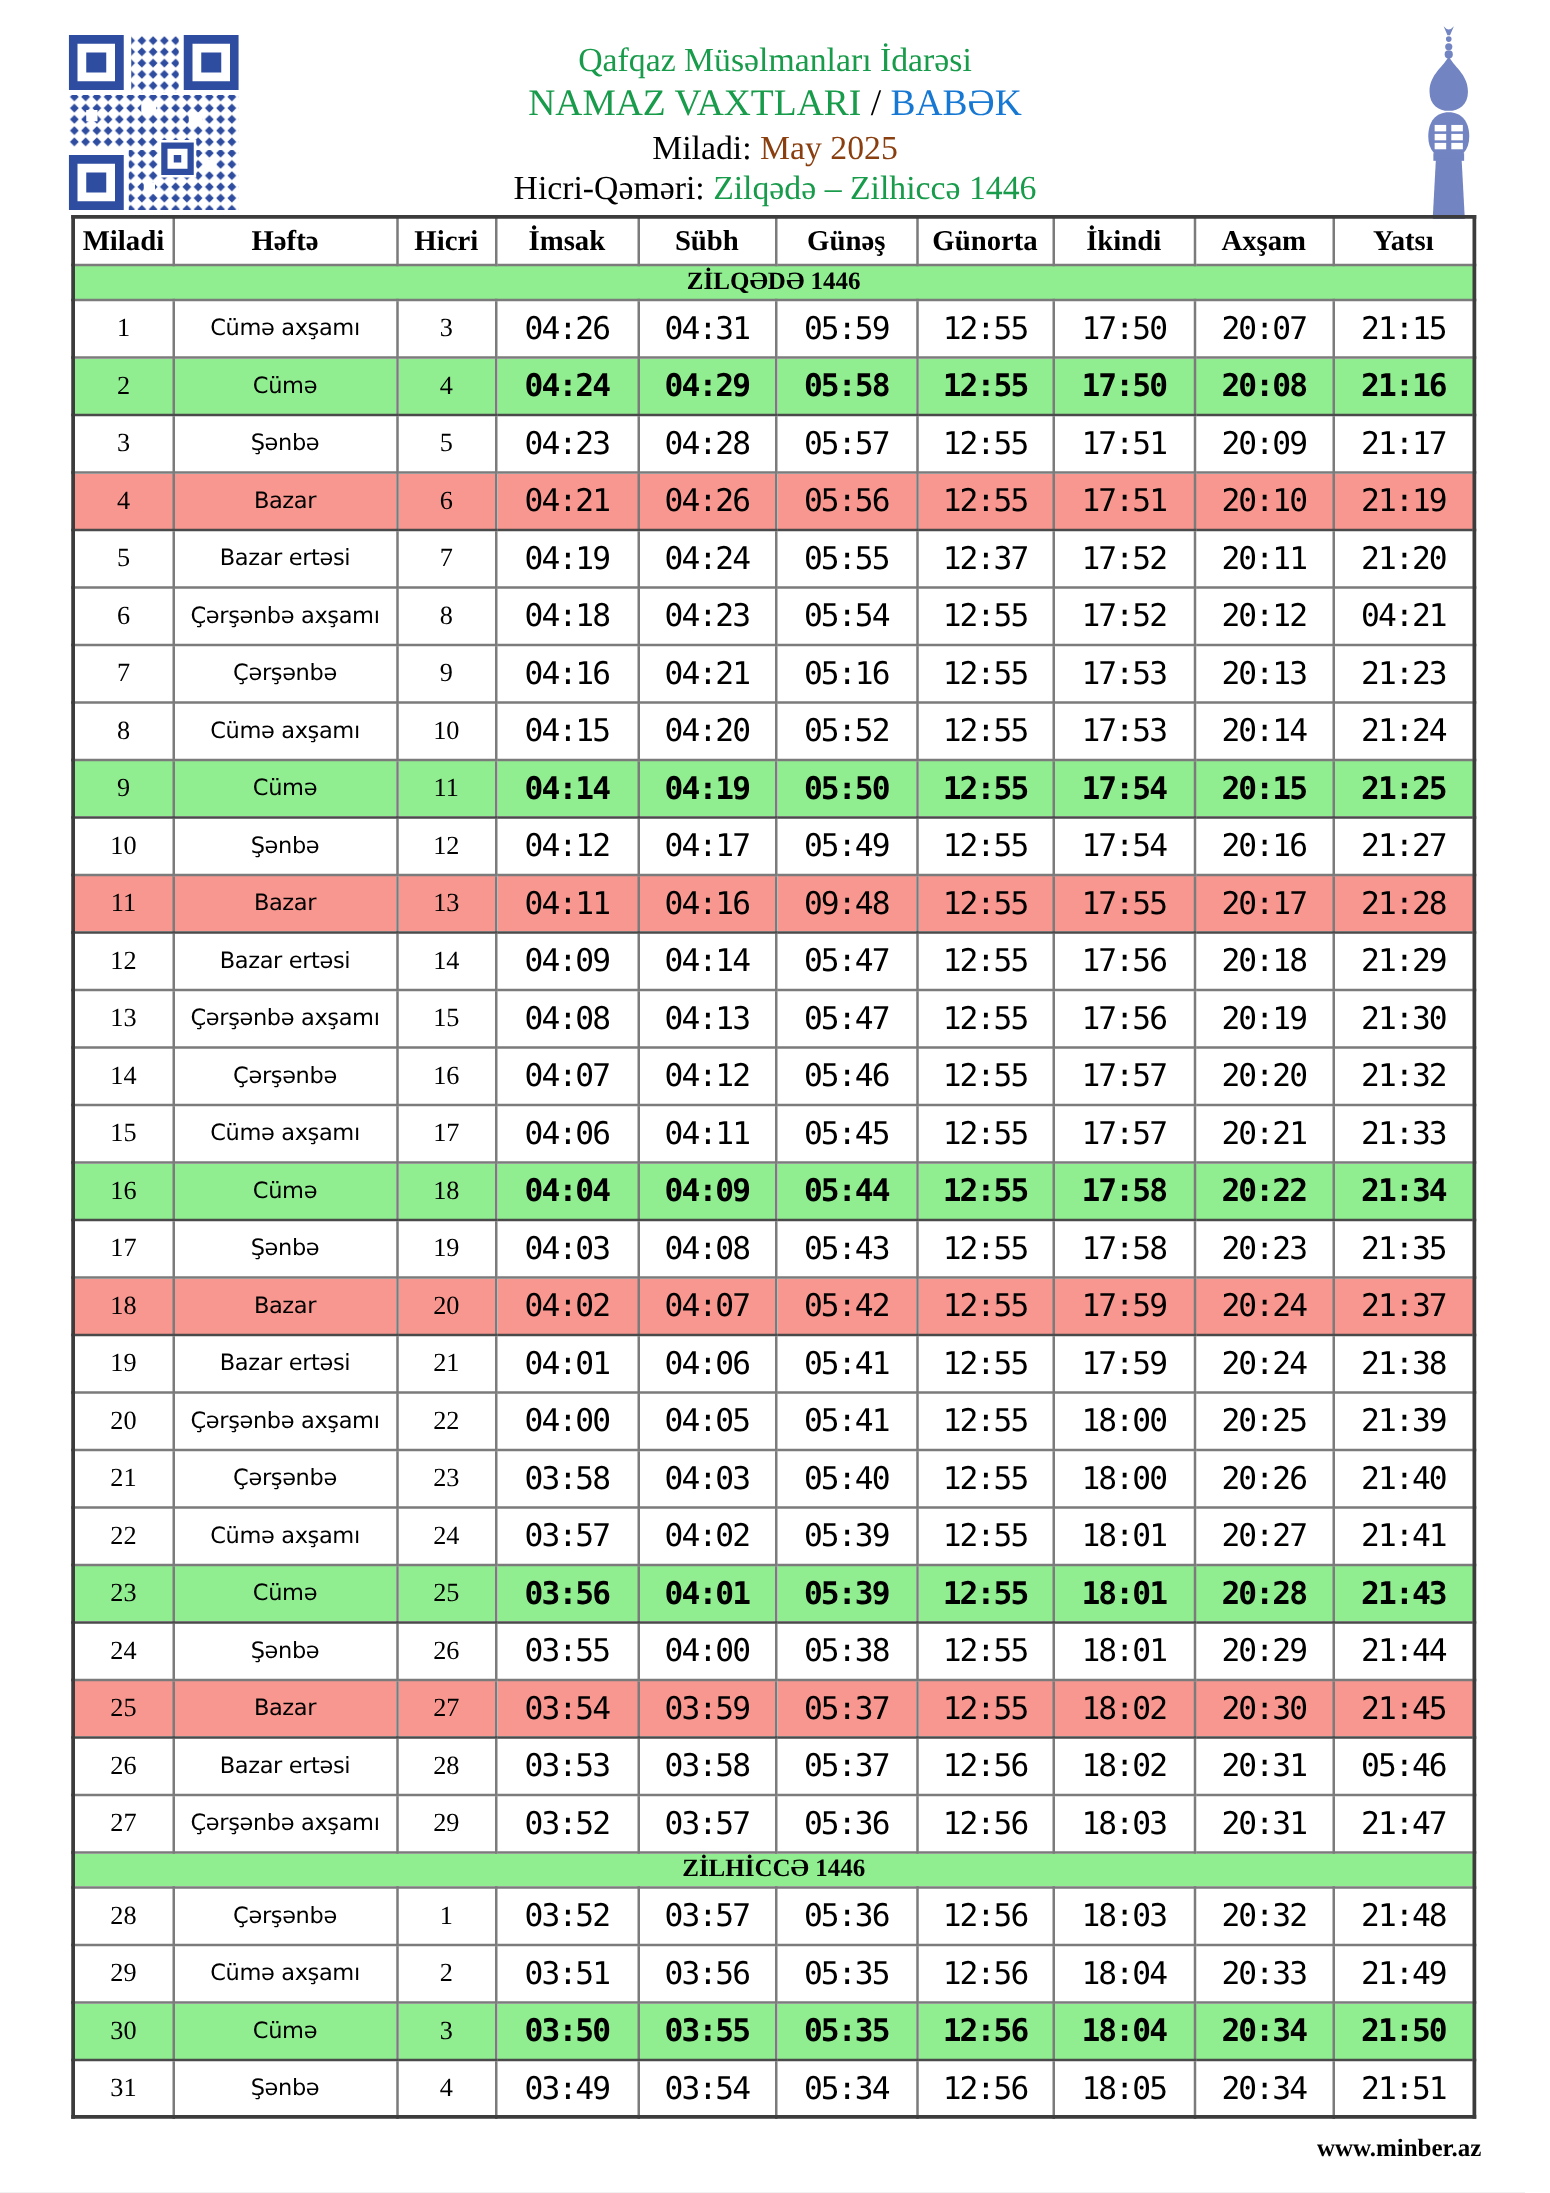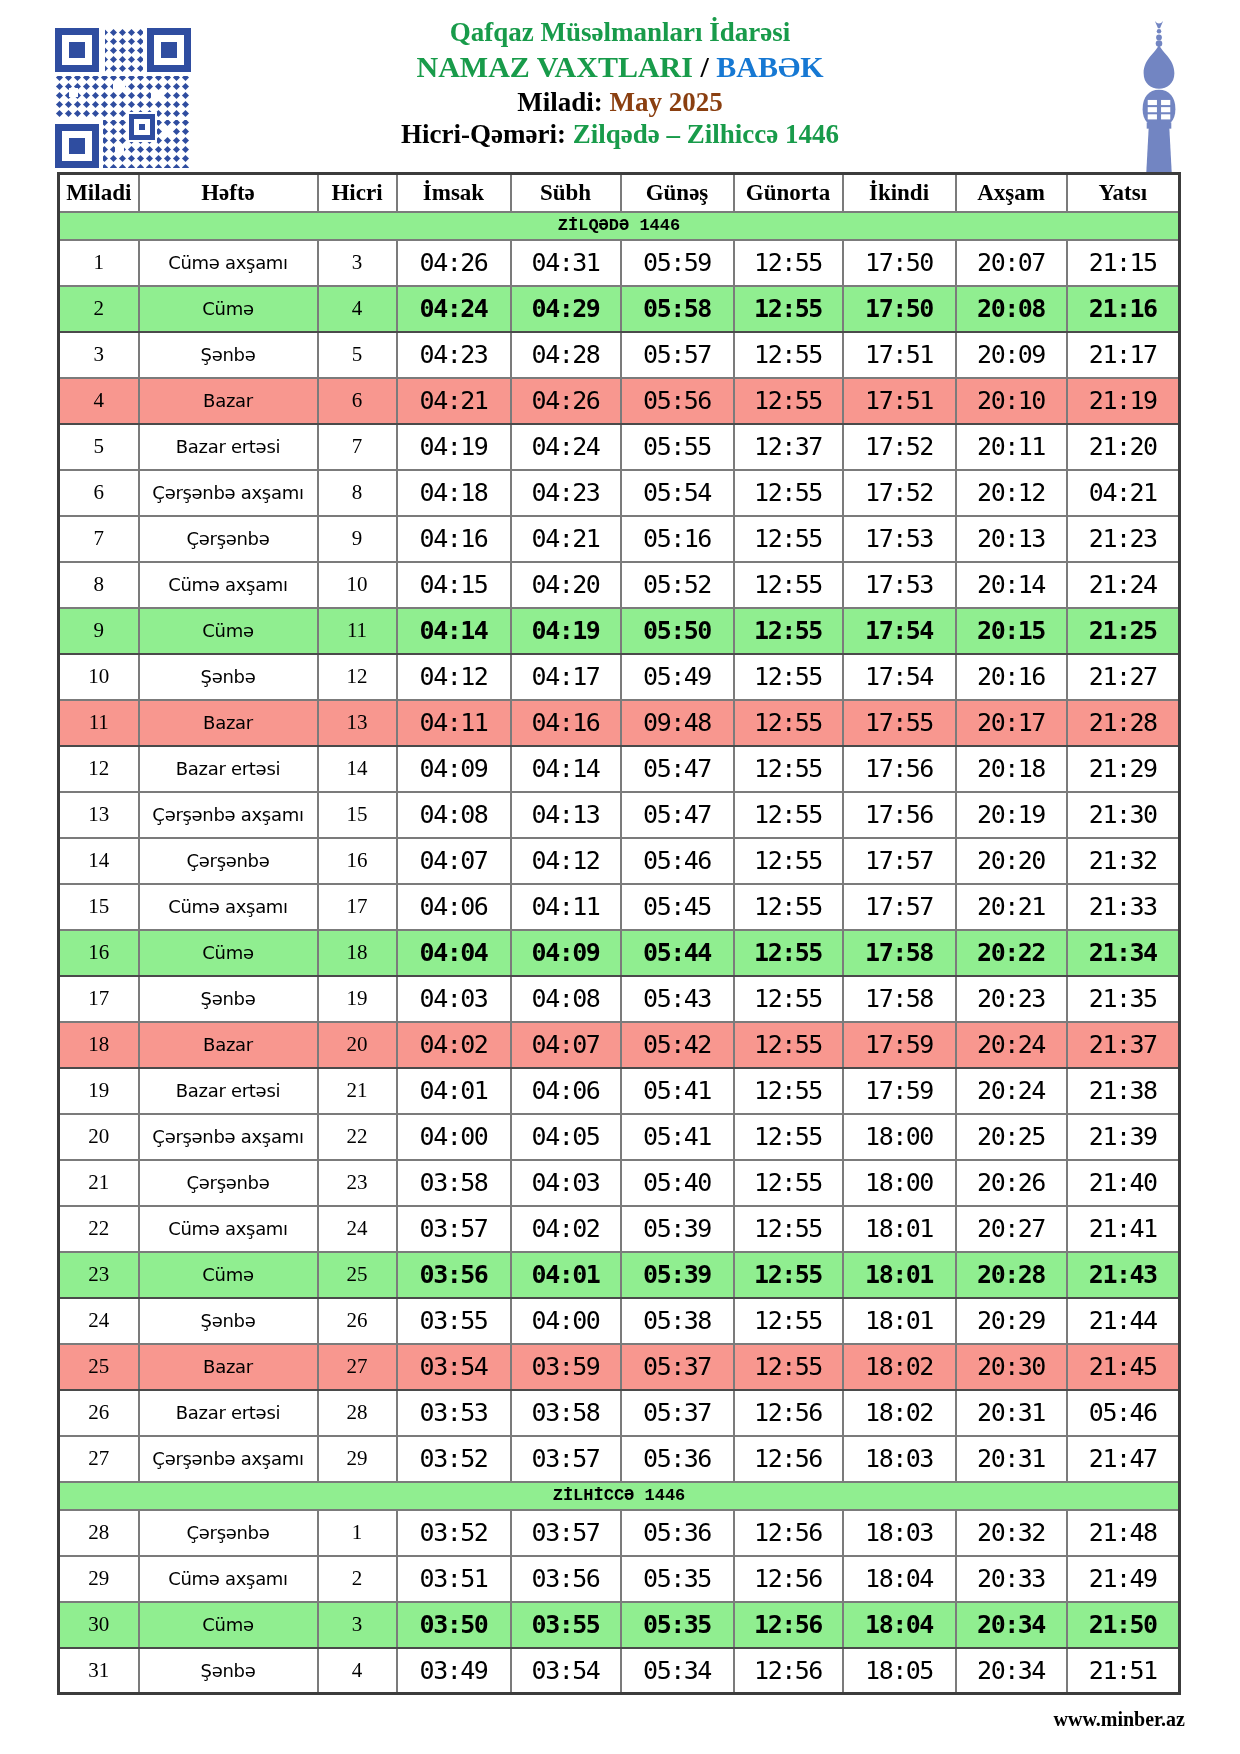--- a/index.html
+++ b/index.html
@@ -10,21 +10,21 @@
   *{box-sizing:border-box;}
   html,body{margin:0;padding:0;background:#e8e8e8;}
   .page{
     position:relative; width:1240px; height:1754px; background:#ffffff;
     margin:0 auto; overflow:hidden;
     font-family:"Liberation Serif", serif; color:#000;
   }
   
   .qr{position:absolute; left:55px; top:28px; width:136px; height:140px; color:var(--qr-blue);}
   .minaret{position:absolute; left:1128px; top:20px; width:62px; height:164px; color:var(--minaret-blue);}
-  .titles{position:absolute; left:0; right:0; top:16px; text-align:center; line-height:1.22; font-weight:bold;}
+  .titles{position:absolute; left:0; right:0; top:32px; text-align:center; line-height:1.22; font-weight:normal;}
   .t-org{font-size:27px; color:var(--title-green);}
   .t-main{font-size:30px;}
   .t-main .green{color:var(--title-green);}
   .t-main .sep{color:#000;}
   .t-main .city{color:var(--city-blue);text-align:center;}
   .t-miladi{font-size:27px;}
   .t-miladi .val{color:var(--date-brown);}
   .t-hicri{font-size:27px;}
   .t-hicri .val{color:var(--title-green);}
   
@@ -36,21 +36,21 @@
   .prayer th, .prayer td{
     border:2px solid var(--border-gray);
     text-align:center; vertical-align:middle; padding:0; overflow:hidden;
   }
   .prayer th{
     height:38px; font-size:23px; font-weight:bold;
     font-family:"Liberation Serif", serif; background:#fff;
   }
   .section-row td{
     height:28px; background:var(--row-green);
-    font-size:17px; font-weight:bold; font-family:Liberation Mono, monospace;
+    font-size:20px; font-weight:bold; font-family:Liberation Serif, serif;
   }
   .data-row td{height:46px; background:#fff;}
   .num{font-family:"Liberation Serif", serif; font-size:21px;}
   .day{font-family:"DejaVu Sans", sans-serif; font-size:18px; letter-spacing:-0.3px;}
   .time{font-family:"DejaVu Sans Mono","DejaVu Sans", monospace; font-size:25px; letter-spacing:-1.5px;}
   tr.friday td{background:var(--row-green); border-top-color:#4a4a4a; border-bottom-color:#4a4a4a;}
   tr.friday td.time{font-weight:bold;}
   tr.sunday td{background:var(--row-red); border-top-color:#4a4a4a; border-bottom-color:#4a4a4a;}
   
   .footer{

